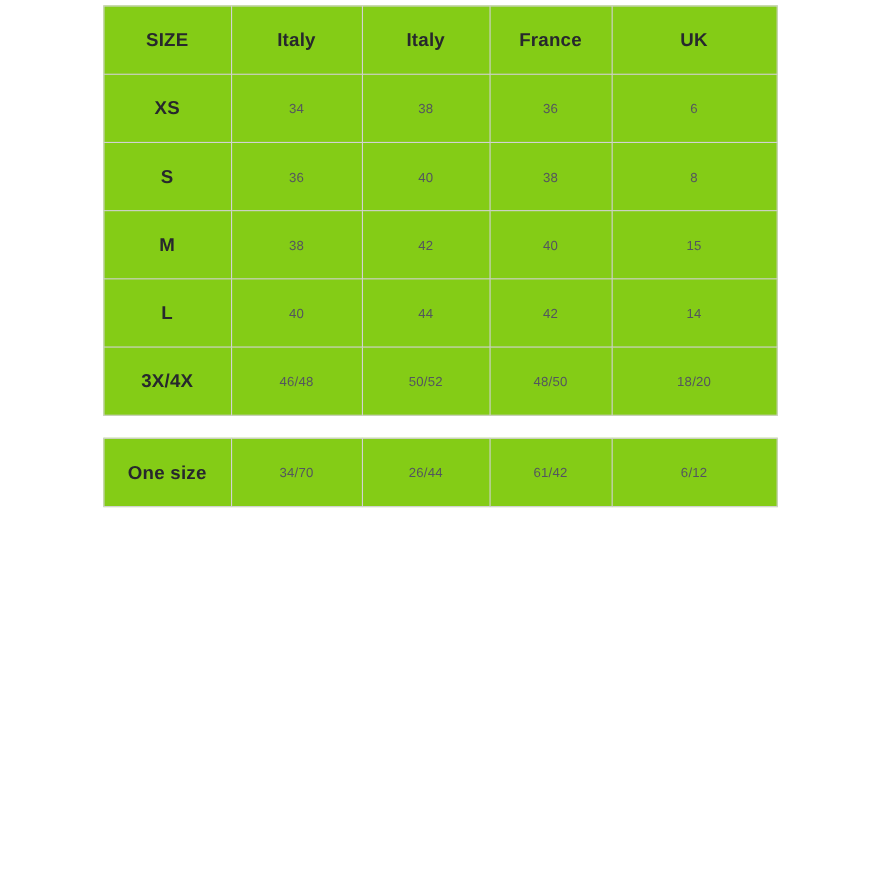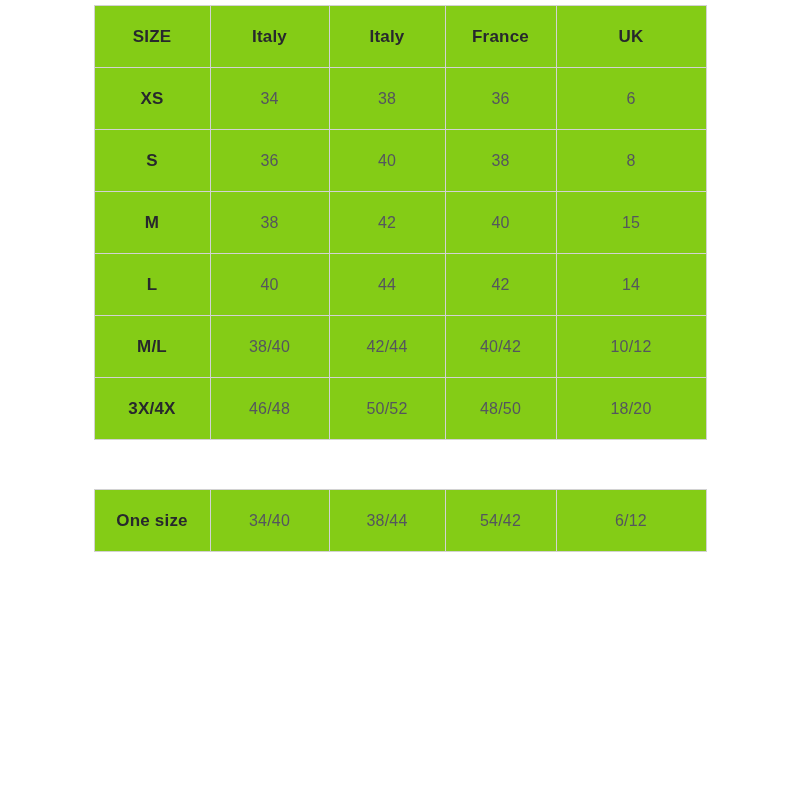--- a/index.html
+++ b/index.html
@@ -18,29 +18,29 @@
     overflow: hidden;
   }
   table.size-table {
     border-collapse: collapse;
     table-layout: fixed;
     width: 612px;
     margin: 0 auto;
     background: #84cc16;
   }
   table.size-table.second {
-    margin-top: 49px;
+    margin-top: 20px;
   }
   .size-table td, .size-table th {
     border: 1px solid #d2d2d2;
     height: 62px;
     text-align: center;
     vertical-align: middle;
     padding: 0 4px;
-    font-size: 16px;
+    font-size: 12px;
     font-weight: 400;
     color: #54565e;
     letter-spacing: 0.2px;
   }
   .size-table th, .size-table td.label-cell {
     font-weight: 700;
     color: #27282d;
     font-size: 17px;
   }
   col.c-size   { width: 116px; }
@@ -92,48 +92,41 @@
         <td>15</td>
       </tr>
       <tr>
         <td class="label-cell">L</td>
         <td>40</td>
         <td>44</td>
         <td>42</td>
         <td>14</td>
       </tr>
       <tr>
-        <td class="label-cell">M/L</td>
-        <td>38/40</td>
-        <td>42/44</td>
-        <td>40/42</td>
-        <td>10/12</td>
-      </tr>
-      <tr>
         <td class="label-cell">3X/4X</td>
         <td>46/48</td>
         <td>50/52</td>
         <td>48/50</td>
         <td>18/20</td>
       </tr>
     </tbody>
   </table>
 
   <table class="size-table second">
     <colgroup>
       <col class="c-size">
         <col class="c-europe">
         <col class="c-italy">
         <col class="c-france">
         <col class="c-uk">
     </colgroup>
     <tbody>
       <tr>
         <td class="label-cell">One size</td>
-        <td>34/40</td>
-        <td>38/44</td>
-        <td>54/42</td>
+        <td>34/70</td>
+        <td>26/44</td>
+        <td>61/42</td>
         <td>6/12</td>
       </tr>
     </tbody>
   </table>
 
 </div>
 
 </body></html>

